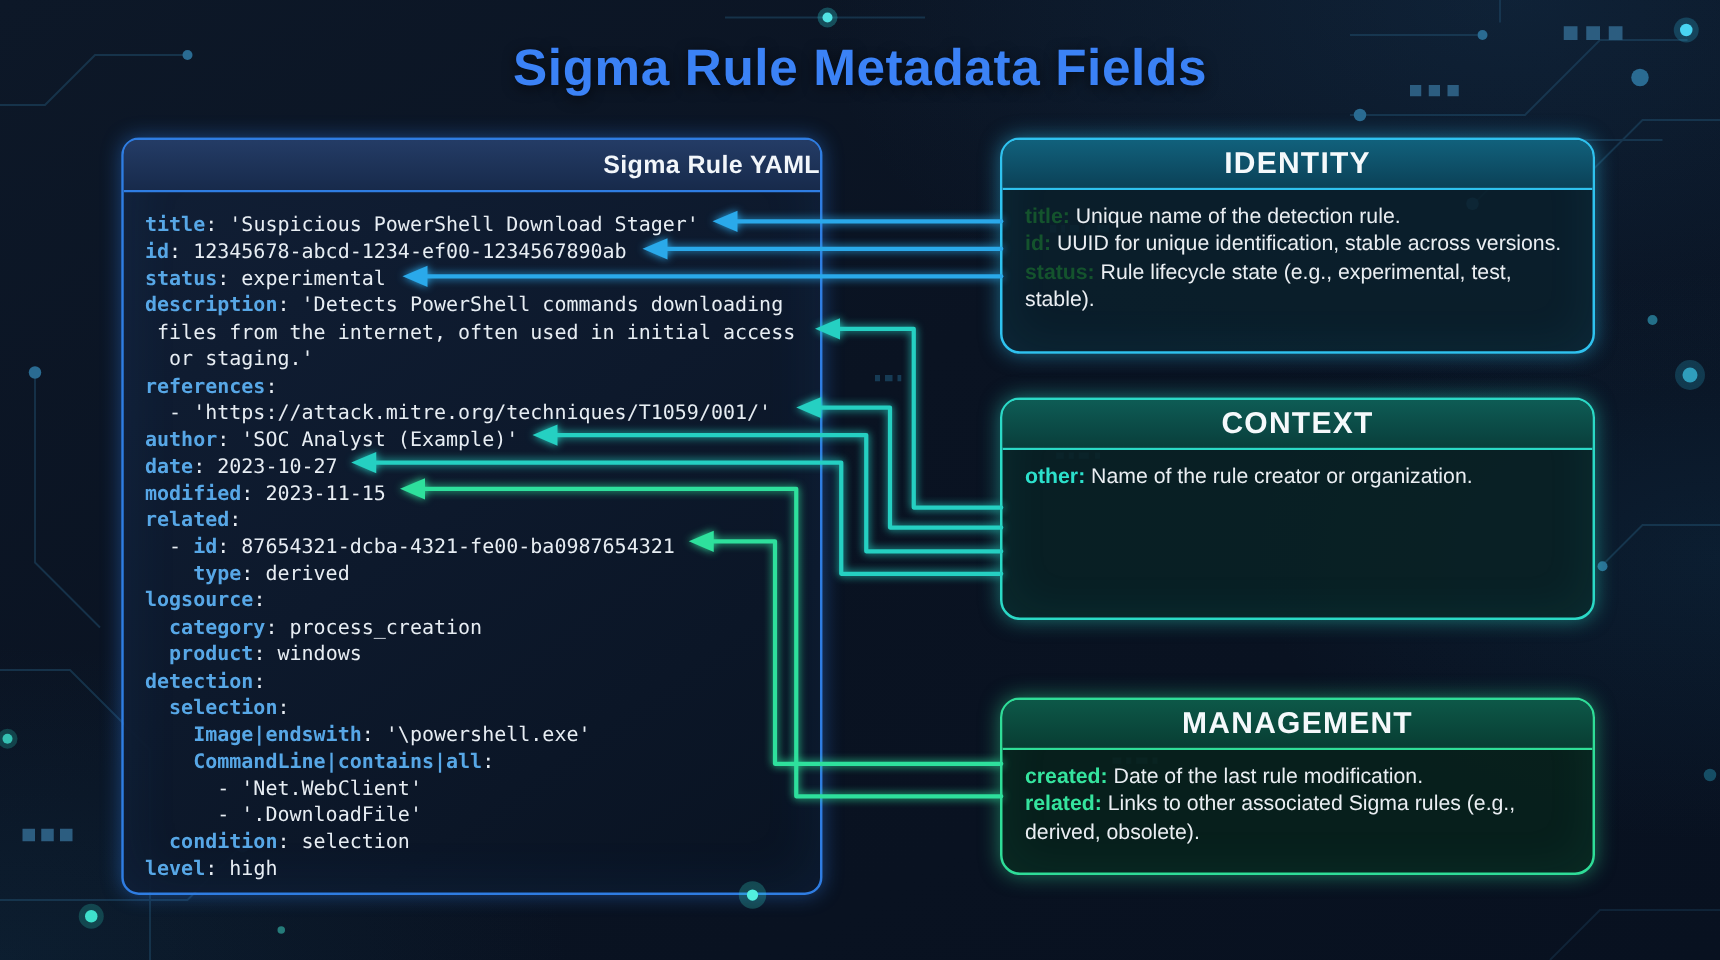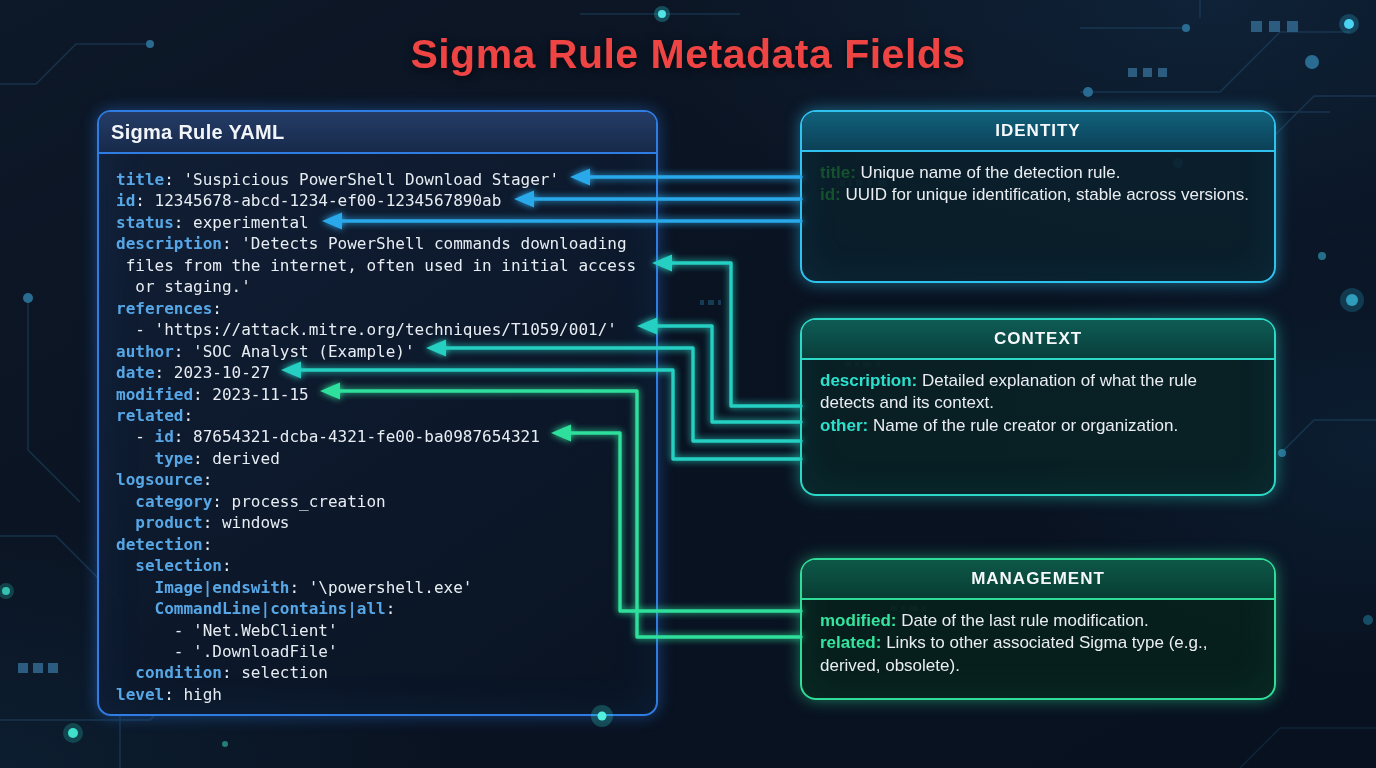--- a/index.html
+++ b/index.html
@@ -11,49 +11,49 @@
       radial-gradient(760px 420px at 0% 100%, rgba(22,74,104,.20), transparent 60%),
       radial-gradient(620px 380px at 100% 58%, rgba(26,92,132,.16), transparent 60%),
       linear-gradient(152deg,#0d1828 0%,#0a1322 45%,#081120 100%);
   }
   svg.layer{position:absolute;left:0;top:0;pointer-events:none;}
   #bg-svg{z-index:0;}
   #arrow-svg{z-index:6;}
 
   h1#page-title{
     position:absolute;top:31px;left:0;right:0;margin:0;text-align:center;z-index:2;
-    font-size:41px;font-weight:bold;letter-spacing:.5px;color:#ef4444;
+    font-size:41px;font-weight:bold;letter-spacing:.5px;color:#3b82f6;
     text-shadow:0 2px 10px rgba(0,0,0,.65);
   }
 
   
   .yaml-panel{
     position:absolute;left:97px;top:110px;width:561px;height:606px;z-index:3;
     border:2.5px solid #2f7de2;border-radius:14px;box-sizing:border-box;
     background:linear-gradient(145deg,rgba(17,31,54,.96),rgba(9,19,34,.96));
     box-shadow:0 0 16px rgba(47,125,226,.45), inset 0 0 46px rgba(47,125,226,.10);
   }
   .yaml-header{
     height:40px;border-bottom:2.5px solid #2f7de2;border-radius:11px 11px 0 0;
     background:linear-gradient(180deg,#243c66,#172a4b);
-    display:flex;align-items:center;justify-content:flex-start;
+    display:flex;align-items:center;justify-content:flex-end;
     font-size:20px;font-weight:bold;color:#f2f6fa;letter-spacing:.3px;padding-left:12px;
   }
   pre#yaml-code{
     margin:0;padding:15px 0 0 17px;
     font-family:"DejaVu Sans Mono",monospace;font-size:16px;line-height:21.45px;
     color:#e7edf3;white-space:pre;
   }
   pre#yaml-code .k{color:#57a7e6;font-weight:bold;}
 
   
   .info-box{position:absolute;left:800px;width:476px;z-index:3;border-radius:16px;box-sizing:border-box;}
   .info-header{
     height:38px;display:flex;align-items:center;justify-content:center;
-    font-weight:bold;font-size:17px;letter-spacing:1px;color:#f5f9fb;
+    font-weight:bold;font-size:24px;letter-spacing:1px;color:#f5f9fb;
     border-radius:13px 13px 0 0;
   }
   .info-body{padding:10px 18px 0 18px;font-size:17px;line-height:22.4px;color:#eaeef2;}
   .info-body .term{font-weight:bold;}
 
   #box-identity{
     top:110px;height:173px;border:2.5px solid #2fc2ef;background:rgba(10,31,43,.90);
     box-shadow:0 0 16px rgba(47,194,239,.5), inset 0 0 40px rgba(47,194,239,.08);
   }
   #box-identity .info-header{background:linear-gradient(180deg,#11617c,#0b4157);border-bottom:2.5px solid #2fc2ef;}
@@ -157,40 +157,40 @@
   <pre id="yaml-code"><div class="cl"><span class="k">title</span><span>: 'Suspicious PowerShell Download Stager'</span></div><div class="cl"><span class="k">id</span><span>: 12345678-abcd-1234-ef00-1234567890ab</span></div><div class="cl"><span class="k">status</span><span>: experimental</span></div><div class="cl"><span class="k">description</span><span>: 'Detects PowerShell commands downloading</span></div><div class="cl"><span> files from the internet, often used in initial access</span></div><div class="cl"><span>  or staging.'</span></div><div class="cl"><span class="k">references</span><span>:</span></div><div class="cl"><span>  - 'https://attack.mitre.org/techniques/T1059/001/'</span></div><div class="cl"><span class="k">author</span><span>: 'SOC Analyst (Example)'</span></div><div class="cl"><span class="k">date</span><span>: 2023-10-27</span></div><div class="cl"><span class="k">modified</span><span>: 2023-11-15</span></div><div class="cl"><span class="k">related</span><span>:</span></div><div class="cl"><span>  - </span><span class="k">id</span><span>: 87654321-dcba-4321-fe00-ba0987654321</span></div><div class="cl"><span>    </span><span class="k">type</span><span>: derived</span></div><div class="cl"><span class="k">logsource</span><span>:</span></div><div class="cl"><span>  </span><span class="k">category</span><span>: process_creation</span></div><div class="cl"><span>  </span><span class="k">product</span><span>: windows</span></div><div class="cl"><span class="k">detection</span><span>:</span></div><div class="cl"><span>  </span><span class="k">selection</span><span>:</span></div><div class="cl"><span>    </span><span class="k">Image|endswith</span><span>: '\powershell.exe'</span></div><div class="cl"><span>    </span><span class="k">CommandLine|contains|all</span><span>:</span></div><div class="cl"><span>      - 'Net.WebClient'</span></div><div class="cl"><span>      - '.DownloadFile'</span></div><div class="cl"><span>  </span><span class="k">condition</span><span>: selection</span></div><div class="cl"><span class="k">level</span><span>: high</span></div></pre>
 </div>
 
 <div class="info-box" id="box-identity">
   <div class="info-header">
     <span>IDENTITY</span>
   </div>
   <div class="info-body">
       <div><span class="term">title:</span><span> Unique name of the detection rule.</span></div>
       <div><span class="term">id:</span><span> UUID for unique identification, stable across versions.</span></div>
+      <div><span class="term">status:</span><span> Rule lifecycle state (e.g., experimental, test, stable).</span></div>
     </div>
 </div>
 
 <div class="info-box" id="box-context">
   <div class="info-header">
     <span>CONTEXT</span>
   </div>
   <div class="info-body">
-      <div><span class="term">description:</span><span> Detailed explanation of what the rule detects and its context.</span></div>
       <div><span class="term">other:</span><span> Name of the rule creator or organization.</span></div>
     </div>
 </div>
 
 <div class="info-box" id="box-management">
   <div class="info-header">
     <span>MANAGEMENT</span>
   </div>
   <div class="info-body">
-      <div><span class="term">modified:</span><span> Date of the last rule modification.</span></div>
-      <div><span class="term">related:</span><span> Links to other associated Sigma type (e.g., derived, obsolete).</span></div>
+      <div><span class="term">created:</span><span> Date of the last rule modification.</span></div>
+      <div><span class="term">related:</span><span> Links to other associated Sigma rules (e.g., derived, obsolete).</span></div>
     </div>
 </div>
 
 <svg id="arrow-svg" class="layer" width="1376" height="768" viewBox="0 0 1376 768">
   <circle cx="602" cy="716" r="11" fill="#35e0d0" opacity="0.25"></circle>
   <circle cx="602" cy="716" r="4.5" fill="#52eede"></circle>
 <g style="filter:drop-shadow(0 0 3.5px #2aa9ea)">
       <polyline points="587,177 801,177" fill="none" stroke="#2aa9ea" stroke-width="3.4" stroke-linecap="round" stroke-linejoin="round"></polyline>
       <polygon points="570,177 590,168.5 590,185.5" fill="#2aa9ea"></polygon>
     </g>

